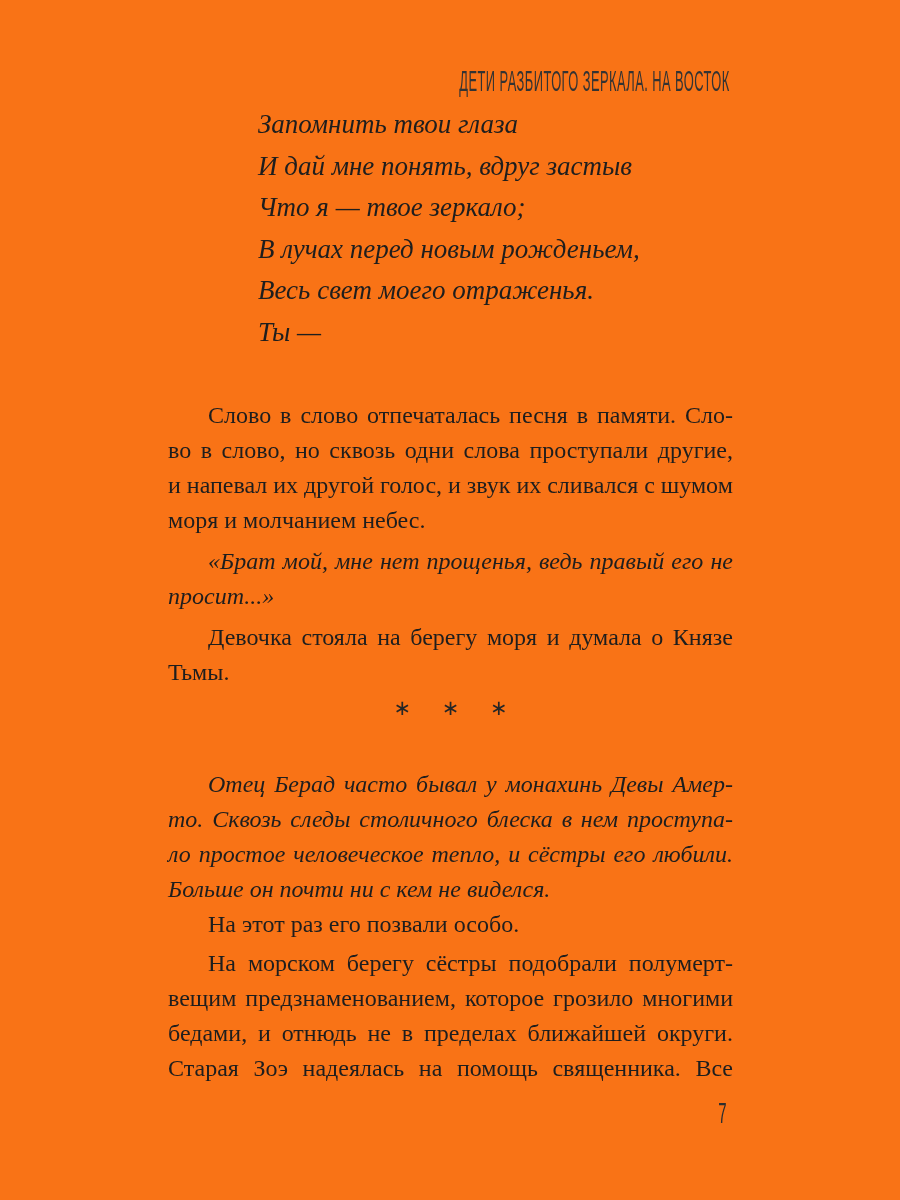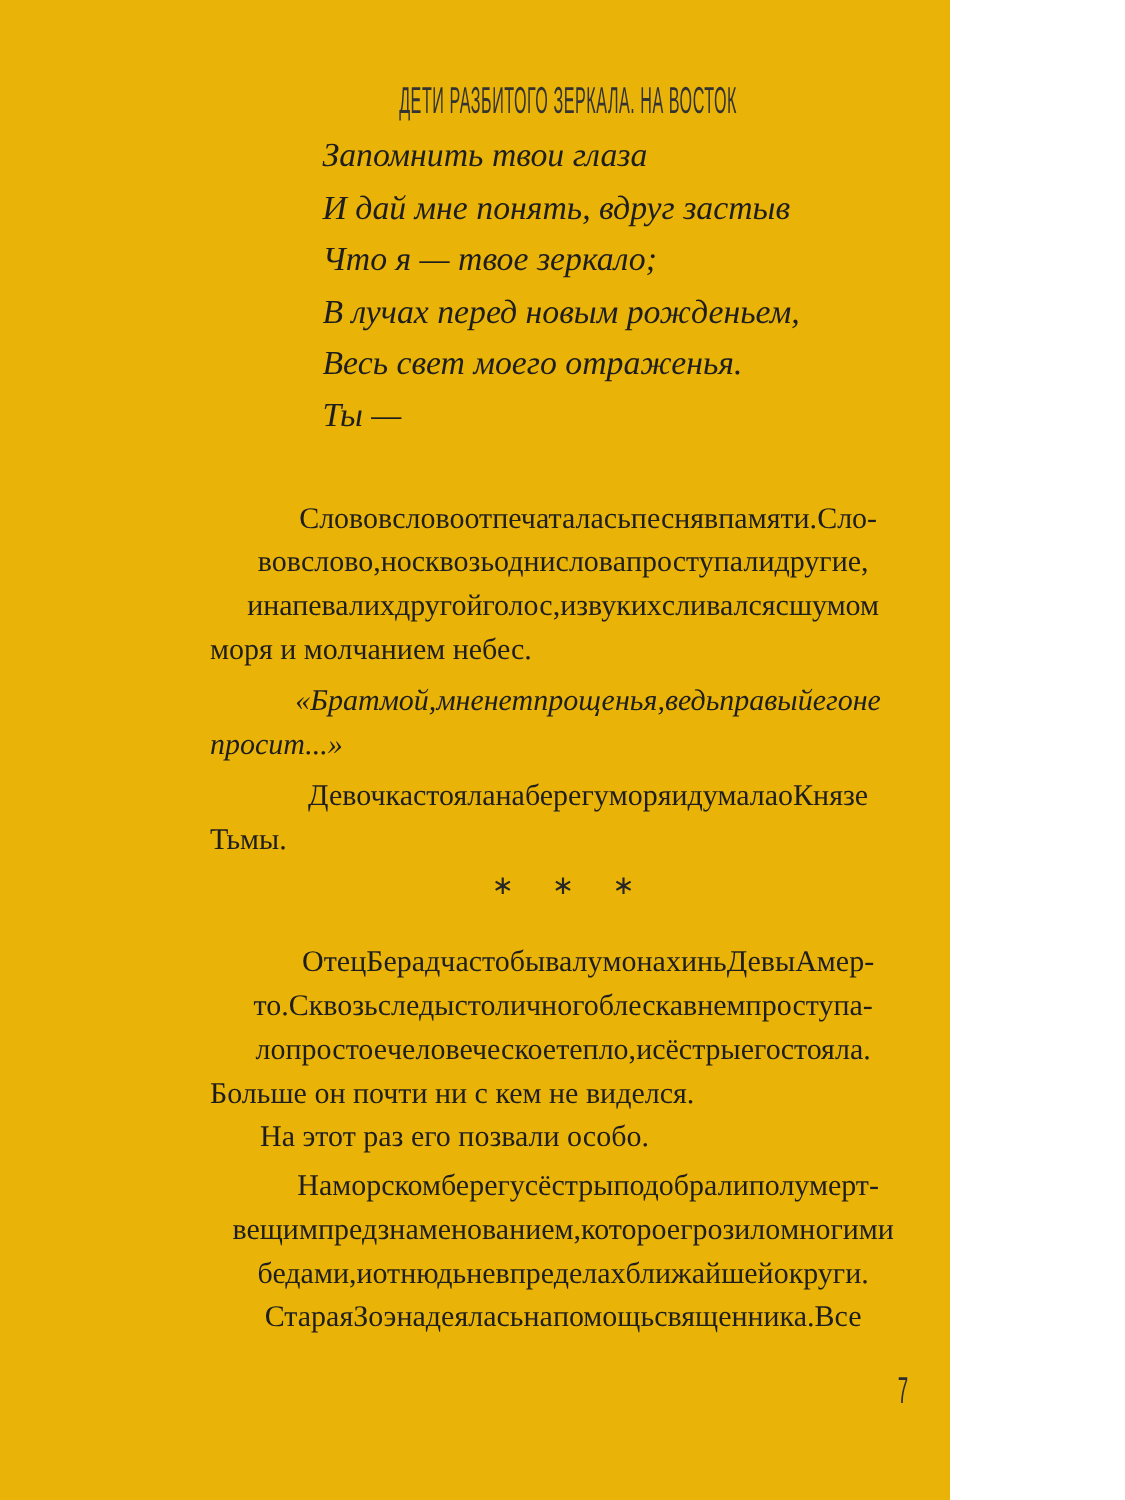--- a/index.html
+++ b/index.html
@@ -7,23 +7,23 @@
     padding: 0;
     width: 900px;
     height: 1200px;
     background: #ffffff;
     font-family: "Liberation Serif", serif;
     color: #202020;
     overflow: hidden;
   }
   .page {
     position: relative;
-    width: 760px;
+    width: 900px;
     height: 1200px;
-    background: #eab308;
+    background: #f97316;
   }
   
   .running-header {
     position: absolute;
     top: 64px;
     right: 170px;
     font-family: "Liberation Sans", sans-serif;
     font-size: 30px;
     font-weight: 400;
     color: #333333;
@@ -50,25 +50,25 @@
     top: 398px;
     width: 565px;
     font-size: 24px;
     line-height: 35px;
     color: #1e1e1e;
   }
   .para { margin: 0; }
   .para.italic { font-style: italic; }
   .mt6  { margin-top: 6px; }
   .mt4  { margin-top: 4px; }
-  .mt26 { margin-top: 26px; }
+  .mt26 { margin-top: 40px; font-style: italic; }
   
   .jl {
     display: flex;
-    justify-content: center;
+    justify-content: space-between;
     flex-wrap: nowrap;
     white-space: nowrap;
   }
   
   .ind { padding-left: 40px; }
   
   .ll { text-align: left; }
   
   .sep {
     margin-top: 2px;
@@ -203,21 +203,21 @@
           <span>проступа-</span>
         </div>
       <div class="jl">
           <span>ло</span>
           <span>простое</span>
           <span>человеческое</span>
           <span>тепло,</span>
           <span>и</span>
           <span>сёстры</span>
           <span>его</span>
-          <span>стояла.</span>
+          <span>любили.</span>
         </div>
       <div class="ll">Больше он почти ни с кем не виделся.</div>
     </div>
 
     <div class="para">
       <div class="ll ind">На этот раз его позвали особо.</div>
     </div>
 
     <div class="para mt4">
       <div class="jl ind">

